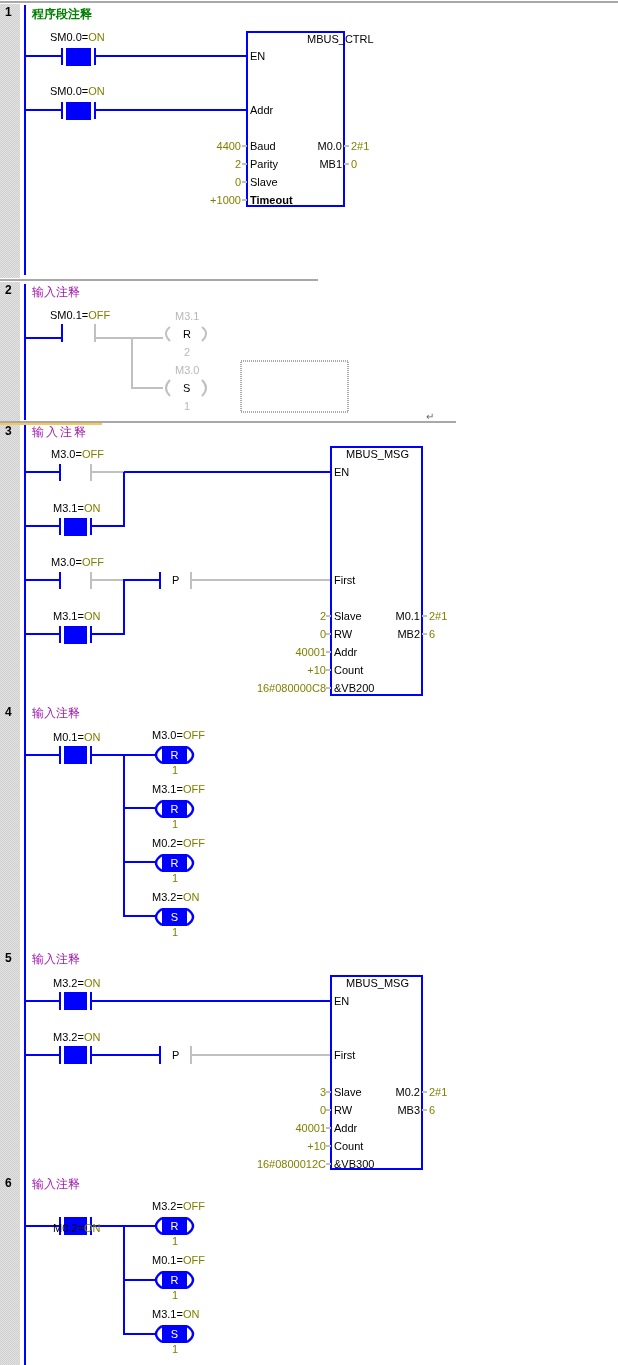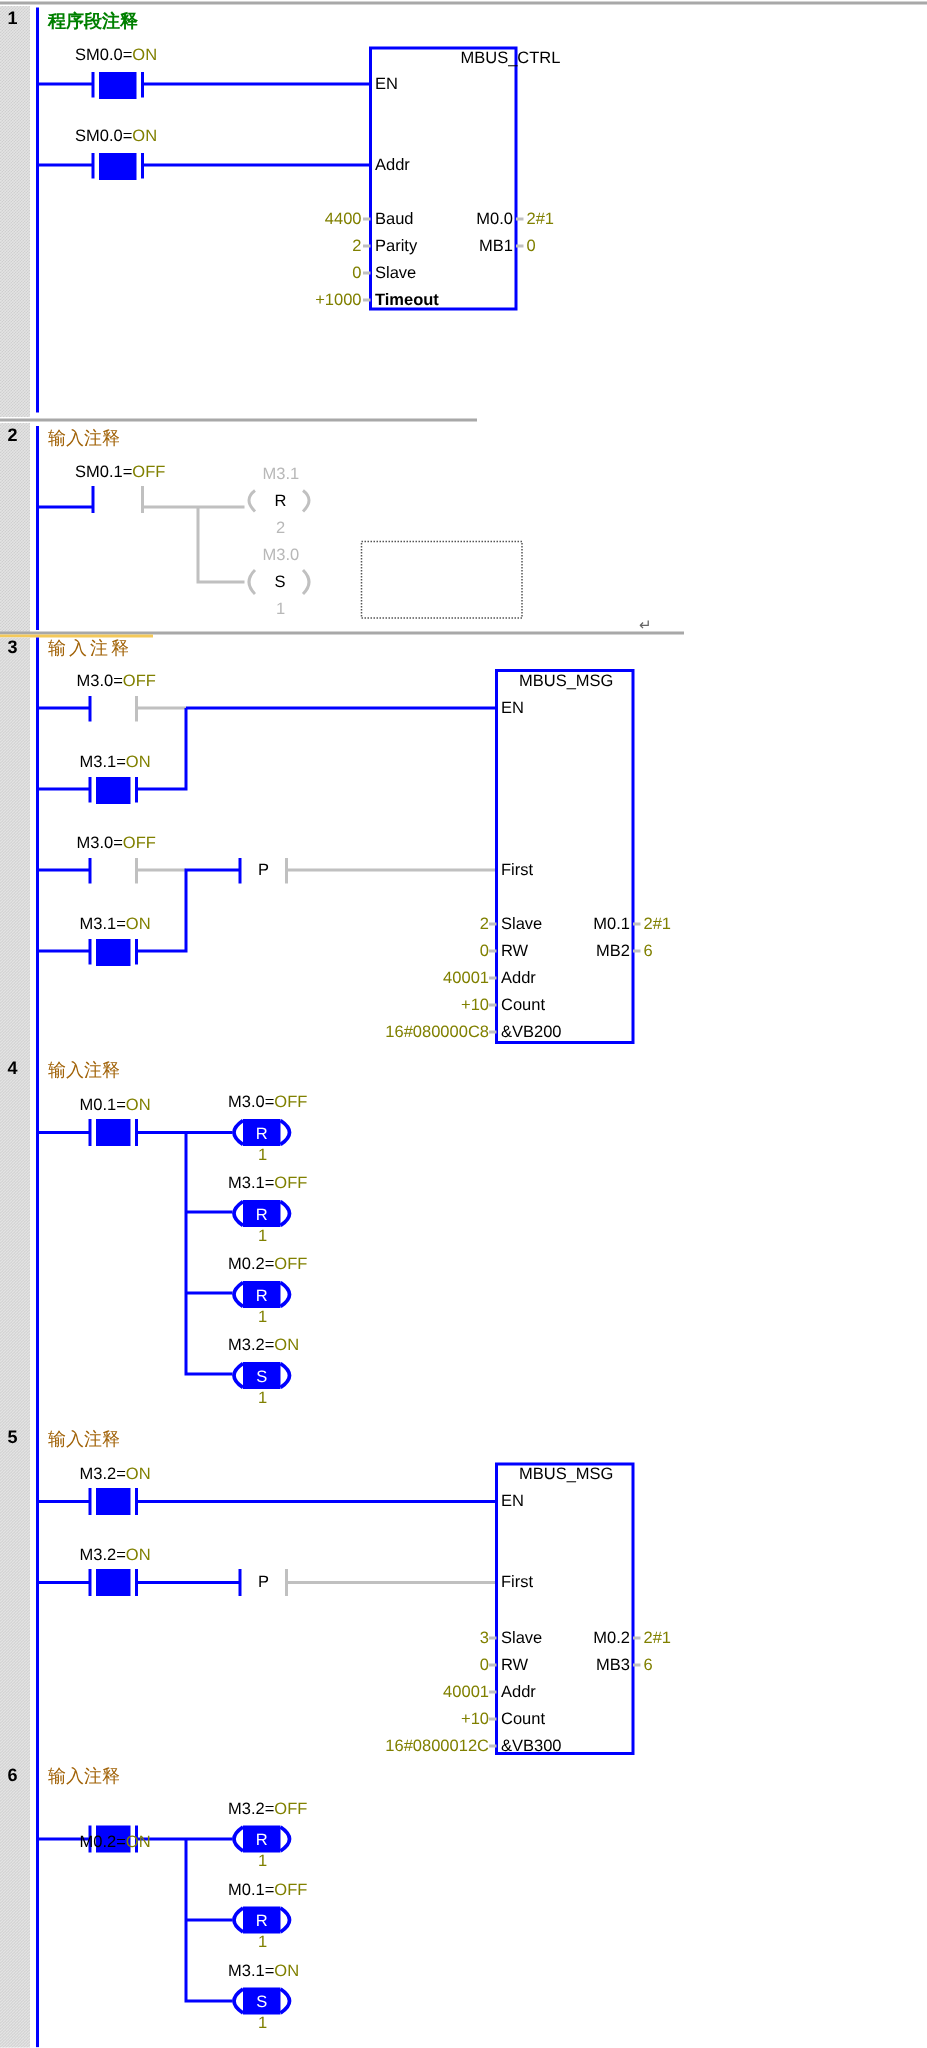--- a/index.html
+++ b/index.html
@@ -6,21 +6,21 @@
   body { width:618px; height:1365px; position:relative; overflow:hidden; font-family:"Liberation Sans", sans-serif; }
   #ladder { position:absolute; left:0; top:0; width:618px; height:1365px; }
   .gutter { position:absolute; left:0; width:20px; background-color:#e3e3e3;
     background-image:
       linear-gradient(45deg, #cfcfcf 25%, transparent 25%, transparent 75%, #cfcfcf 75%),
       linear-gradient(45deg, #cfcfcf 25%, transparent 25%, transparent 75%, #cfcfcf 75%);
     background-size:2px 2px; background-position:0 0, 1px 1px; }
   .netnum { position:absolute; left:5px; font-weight:bold; font-size:12px; color:#000; }
   .sep { position:absolute; left:0; height:2px; background:#a8a8a8; }
   .sep-yellow { position:absolute; left:0; height:2px; background:#f4c95a; }
-  .comment { position:absolute; left:32px; font-size:12px; color:#a16207; }
+  .comment { position:absolute; left:32px; font-size:12px; color:#a21caf; }
   .comment.first { color:#008000; font-weight:bold; }
   .t { position:absolute; font-size:11px; color:#000; white-space:nowrap; }
   .olive { color:#808000; }
   .grey { color:#b8b8b8; }
   .right { text-align:right; }
 </style>
 </head>
 <body>
 
 <div id="ladder">

